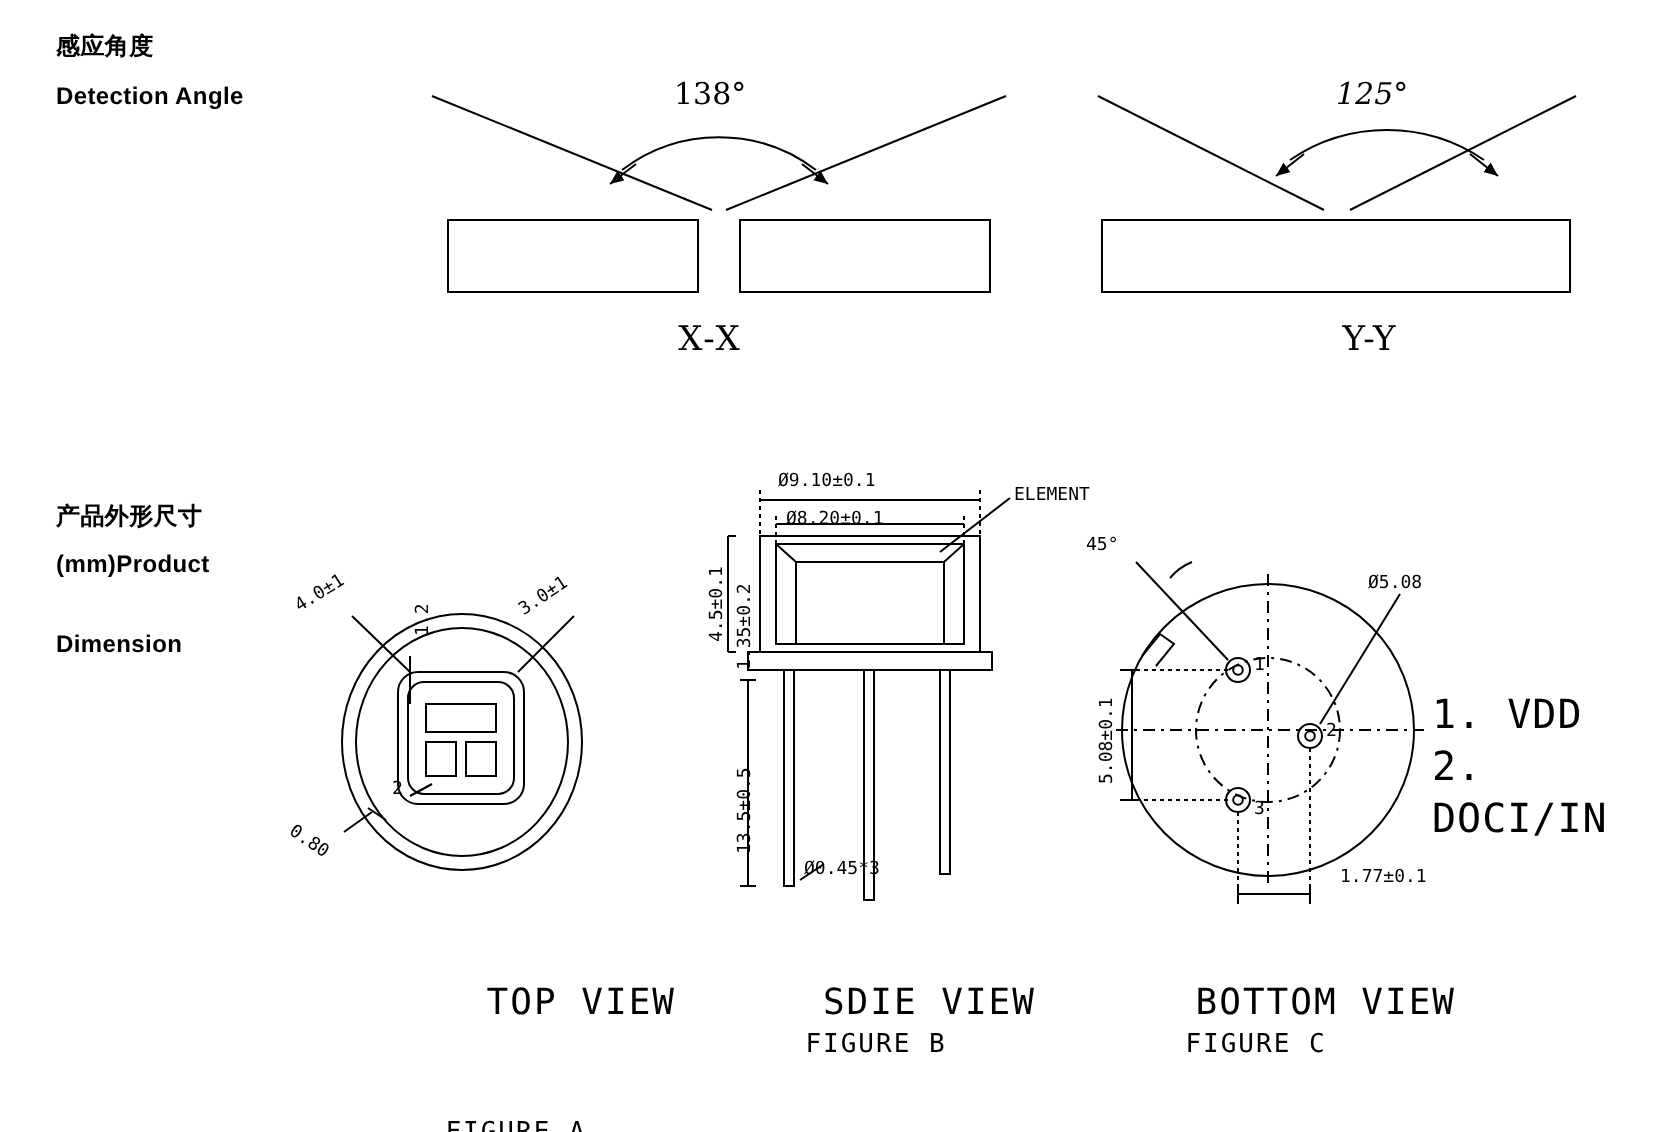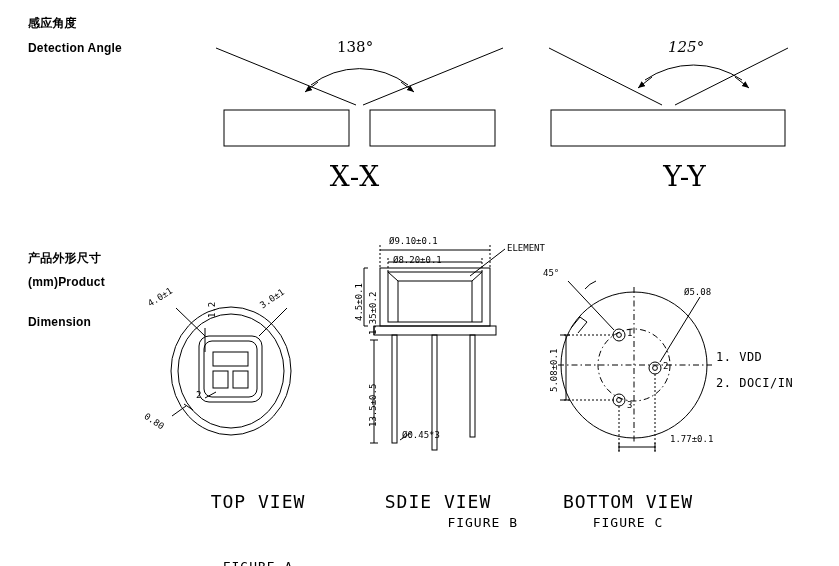--- a/index.html
+++ b/index.html
@@ -27,37 +27,37 @@
     position: absolute;
     left: 0; top: 0;
     width: 839px;
     height: 566px;
     pointer-events: none;
   }
   .view-title {
     font-family: "DejaVu Sans Mono", monospace;
     font-size: 18px;
     letter-spacing: 1px;
-    text-align: center;
+    text-align: right;
   }
   .fig-title {
     font-family: "DejaVu Sans Mono", monospace;
     font-size: 13px;
     letter-spacing: 1px;
     text-align: center;
   }
   .section-label {
     font-family: "DejaVu Serif", serif;
-    font-size: 28px;
+    font-size: 17px;
     text-align: center;
     letter-spacing: 1px;
   }
   .pinlist {
     font-family: "DejaVu Sans Mono", monospace;
-    font-size: 12px;
+    font-size: 20px;
     line-height: 26px;
     letter-spacing: 0.5px;
   }
   .dim {
     font-family: "DejaVu Sans Mono", monospace;
     font-size: 9px;
     white-space: nowrap;
   }
   .angle-label {
     font-family: "DejaVu Serif", serif;
@@ -77,21 +77,21 @@
 <div class="abs angle-label" style="left:337px; top:38px;">138°</div>
 <div class="abs angle-label" style="left:668px; top:38px;font-style:italic;">125°</div>
 
 <div class="abs section-label" style="left:300px; top:160px; width:110px;">X-X</div>
 <div class="abs section-label" style="left:630px; top:160px; width:110px;">Y-Y</div>
 
 <div class="abs view-title" style="left:178px; top:491px; width:160px;">TOP VIEW</div>
 <div class="abs fig-title" style="left:178px; top:515px; width:160px;margin-top:44px;">FIGURE A</div>
 
 <div class="abs view-title" style="left:358px; top:491px; width:160px;">SDIE VIEW</div>
-<div class="abs fig-title" style="left:358px; top:515px; width:160px;text-align:right;">FIGURE B</div>
+<div class="abs fig-title" style="left:358px; top:515px; width:160px;">FIGURE B</div>
 
 <div class="abs view-title" style="left:528px; top:491px; width:200px;">BOTTOM VIEW</div>
 <div class="abs fig-title" style="left:528px; top:515px; width:200px;">FIGURE C</div>
 
 <div class="abs pinlist" style="left:716px; top:344px;">
   <div>1. VDD</div>
   <div>2. DOCI/IN</div>
 </div>
 
 <div class="abs dim" style="left:146px; top:300px; transform:rotate(-32deg); transform-origin:left top;">4.0±1</div>

